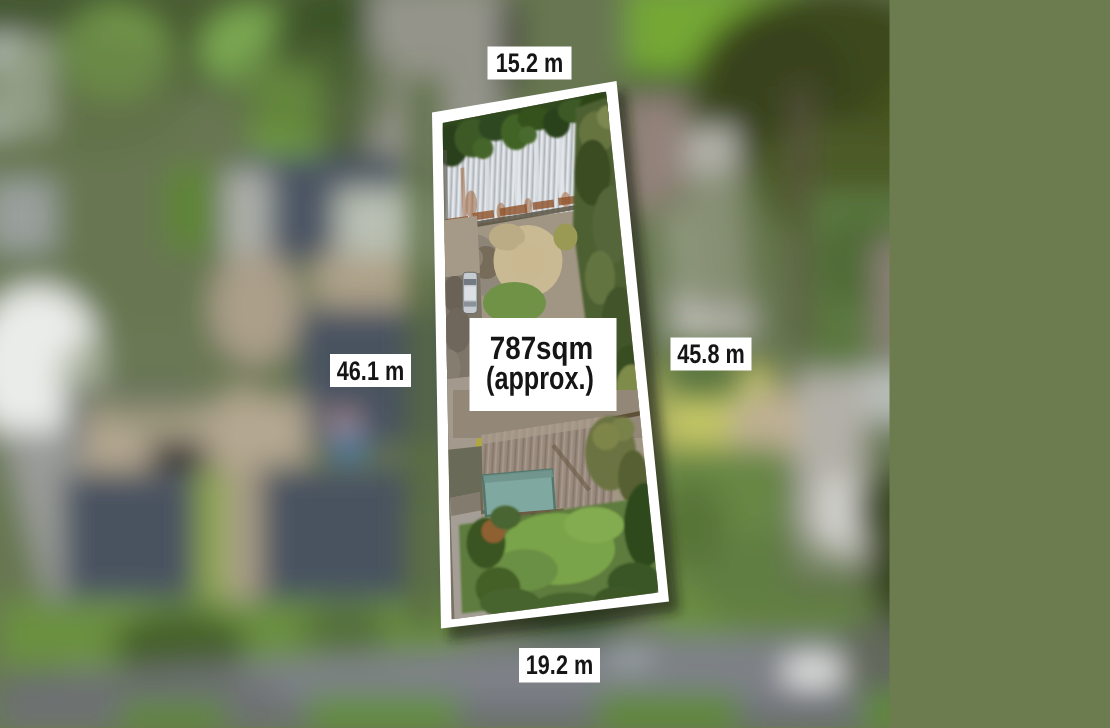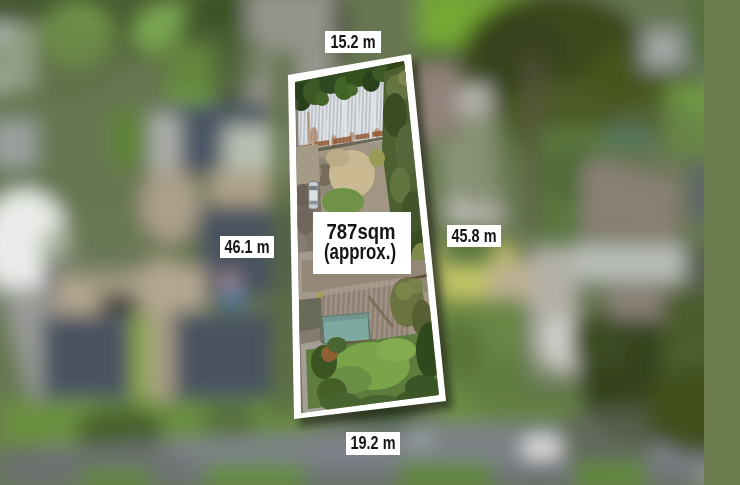--- a/index.html
+++ b/index.html
@@ -1,16 +1,16 @@
 <!DOCTYPE html>
 <html><head>
 <meta charset="utf-8">
 <style>
   html,body{margin:0;padding:0;background:#6c7c4e;}
-  #stage{position:relative;width:704px;height:485px;overflow:hidden;font-family:"Liberation Sans",sans-serif;}
+  #stage{position:relative;width:593px;height:485px;overflow:hidden;font-family:"Liberation Sans",sans-serif;}
   svg{display:block;}
   text{font-family:"Liberation Sans",sans-serif;font-weight:bold;fill:#151515;}
 </style>
 </head>
 <body>
 <div id="stage">
 <svg width="740" height="485" viewBox="0 0 740 485" xmlns="http://www.w3.org/2000/svg">
 <defs>
   <filter id="f8" x="-20%" y="-20%" width="140%" height="140%">
           <feGaussianBlur stdDeviation="10"></feGaussianBlur>

